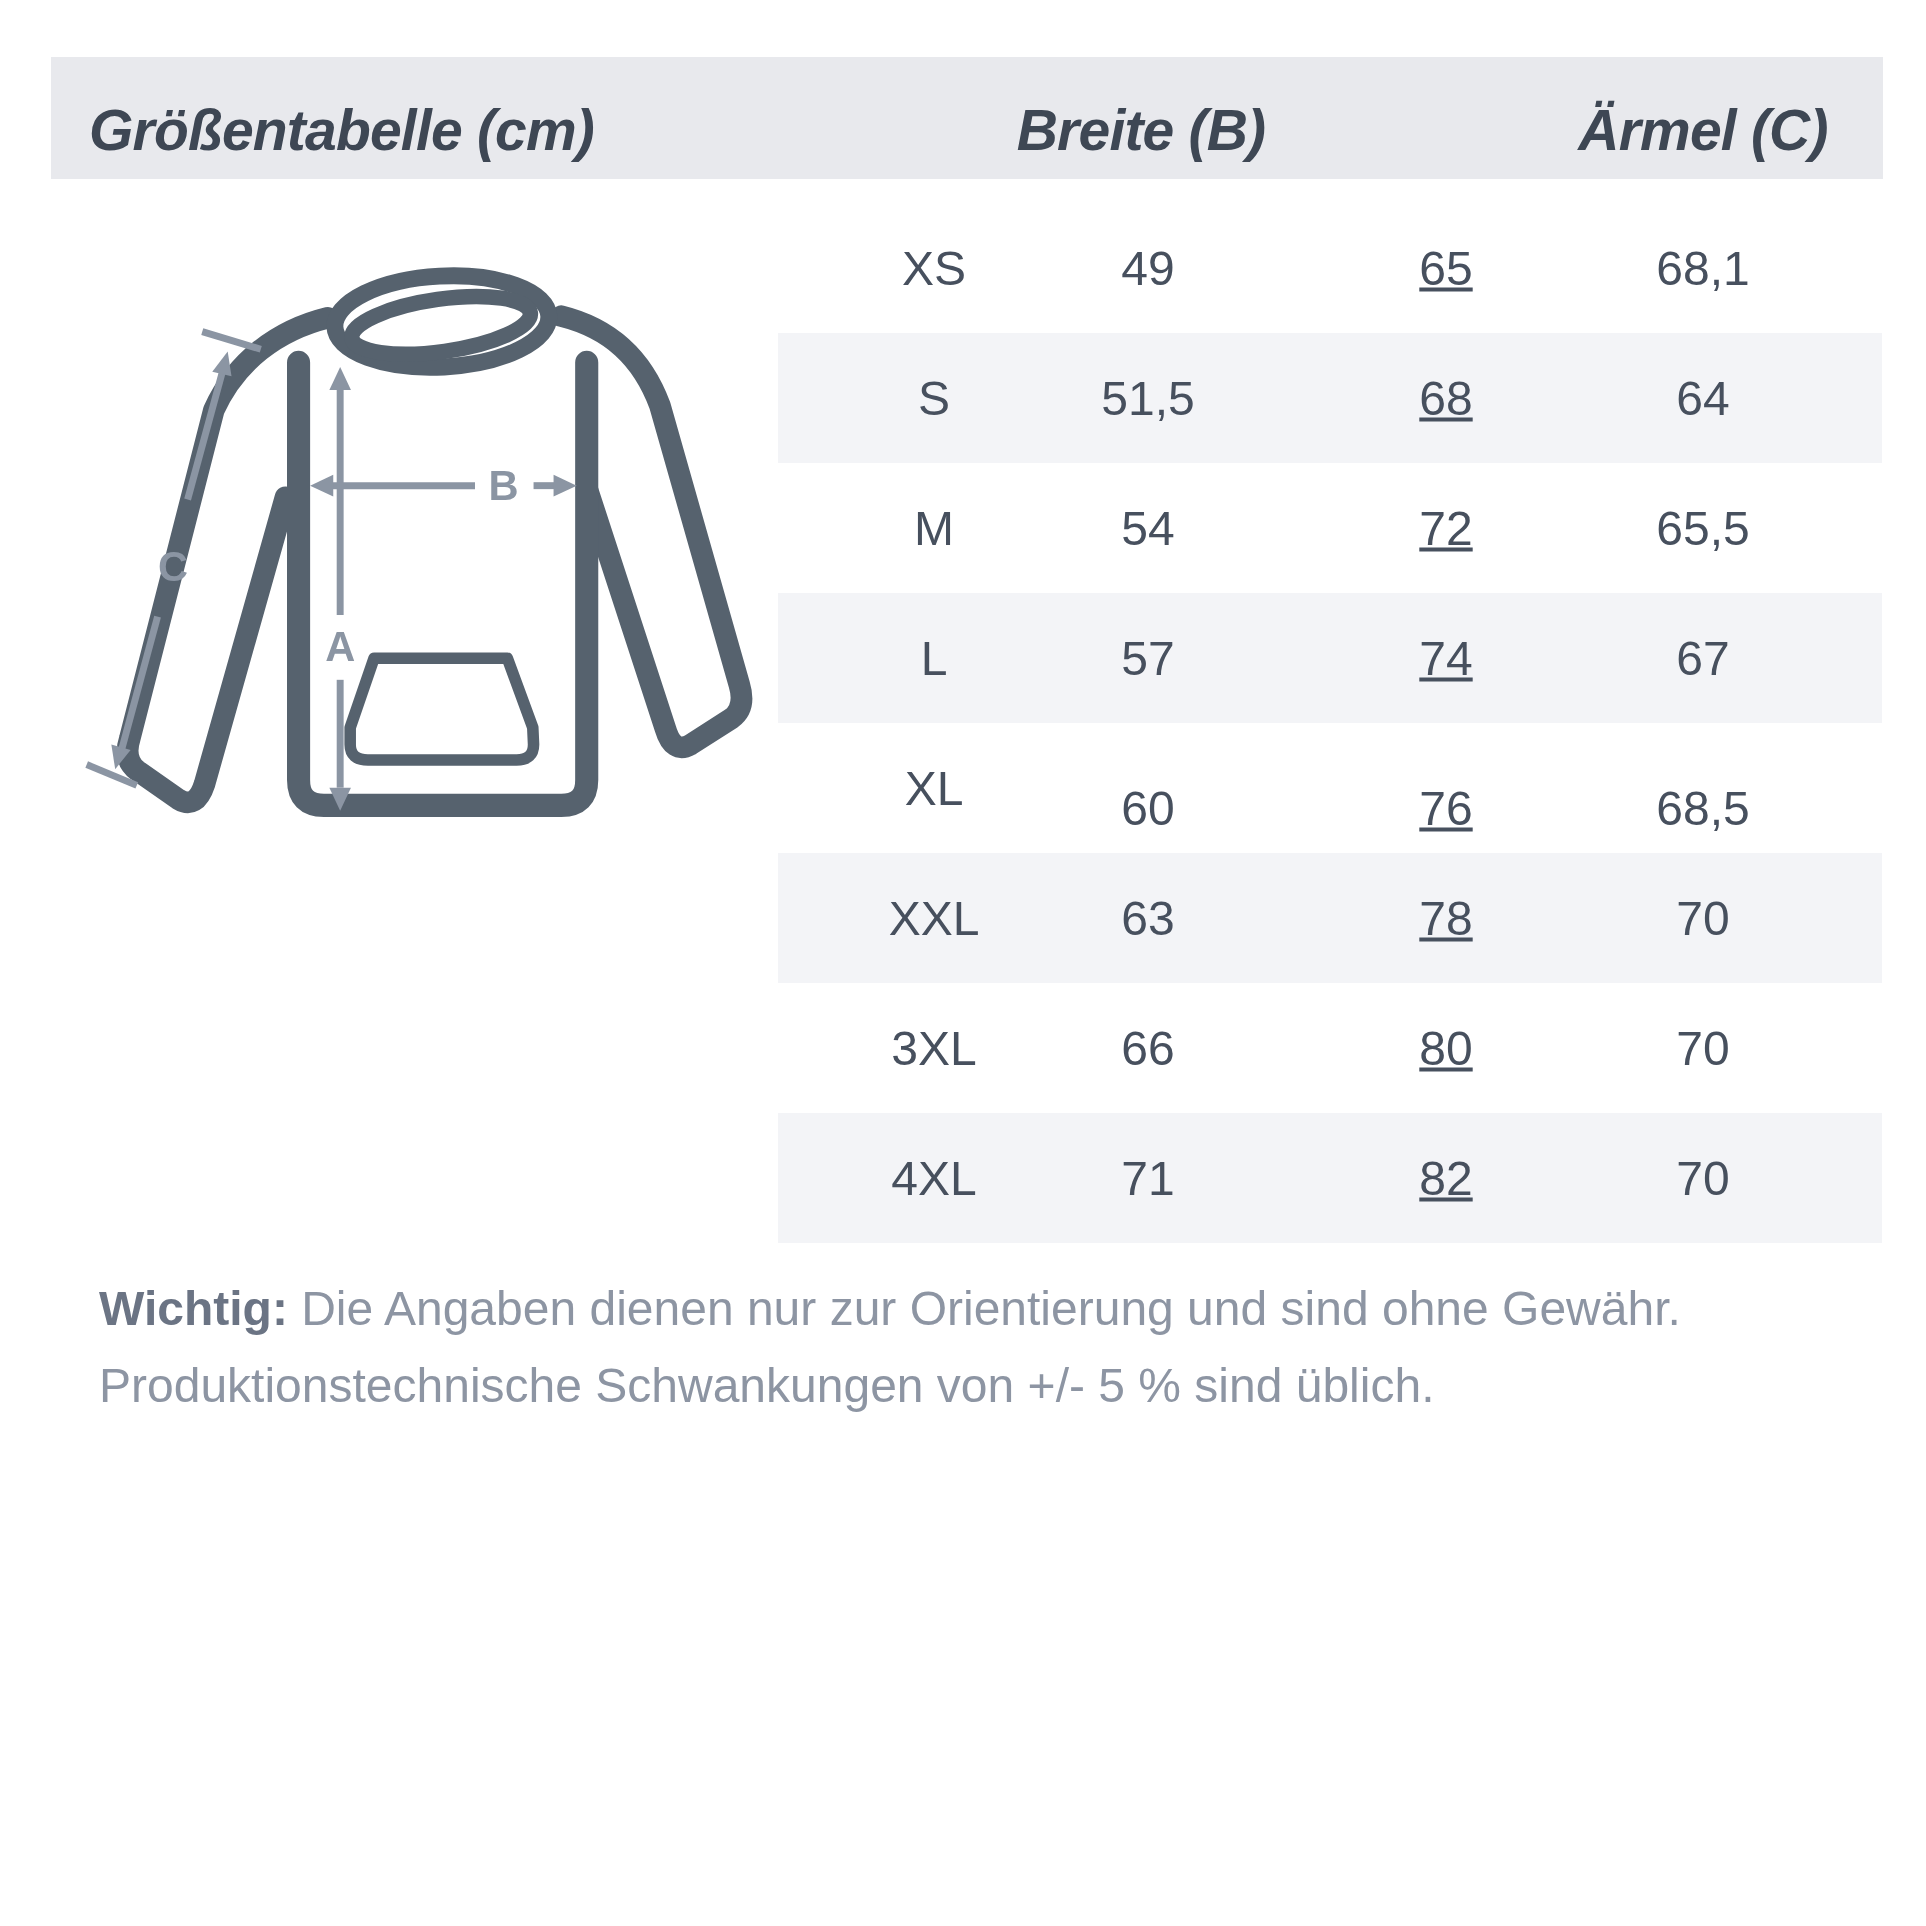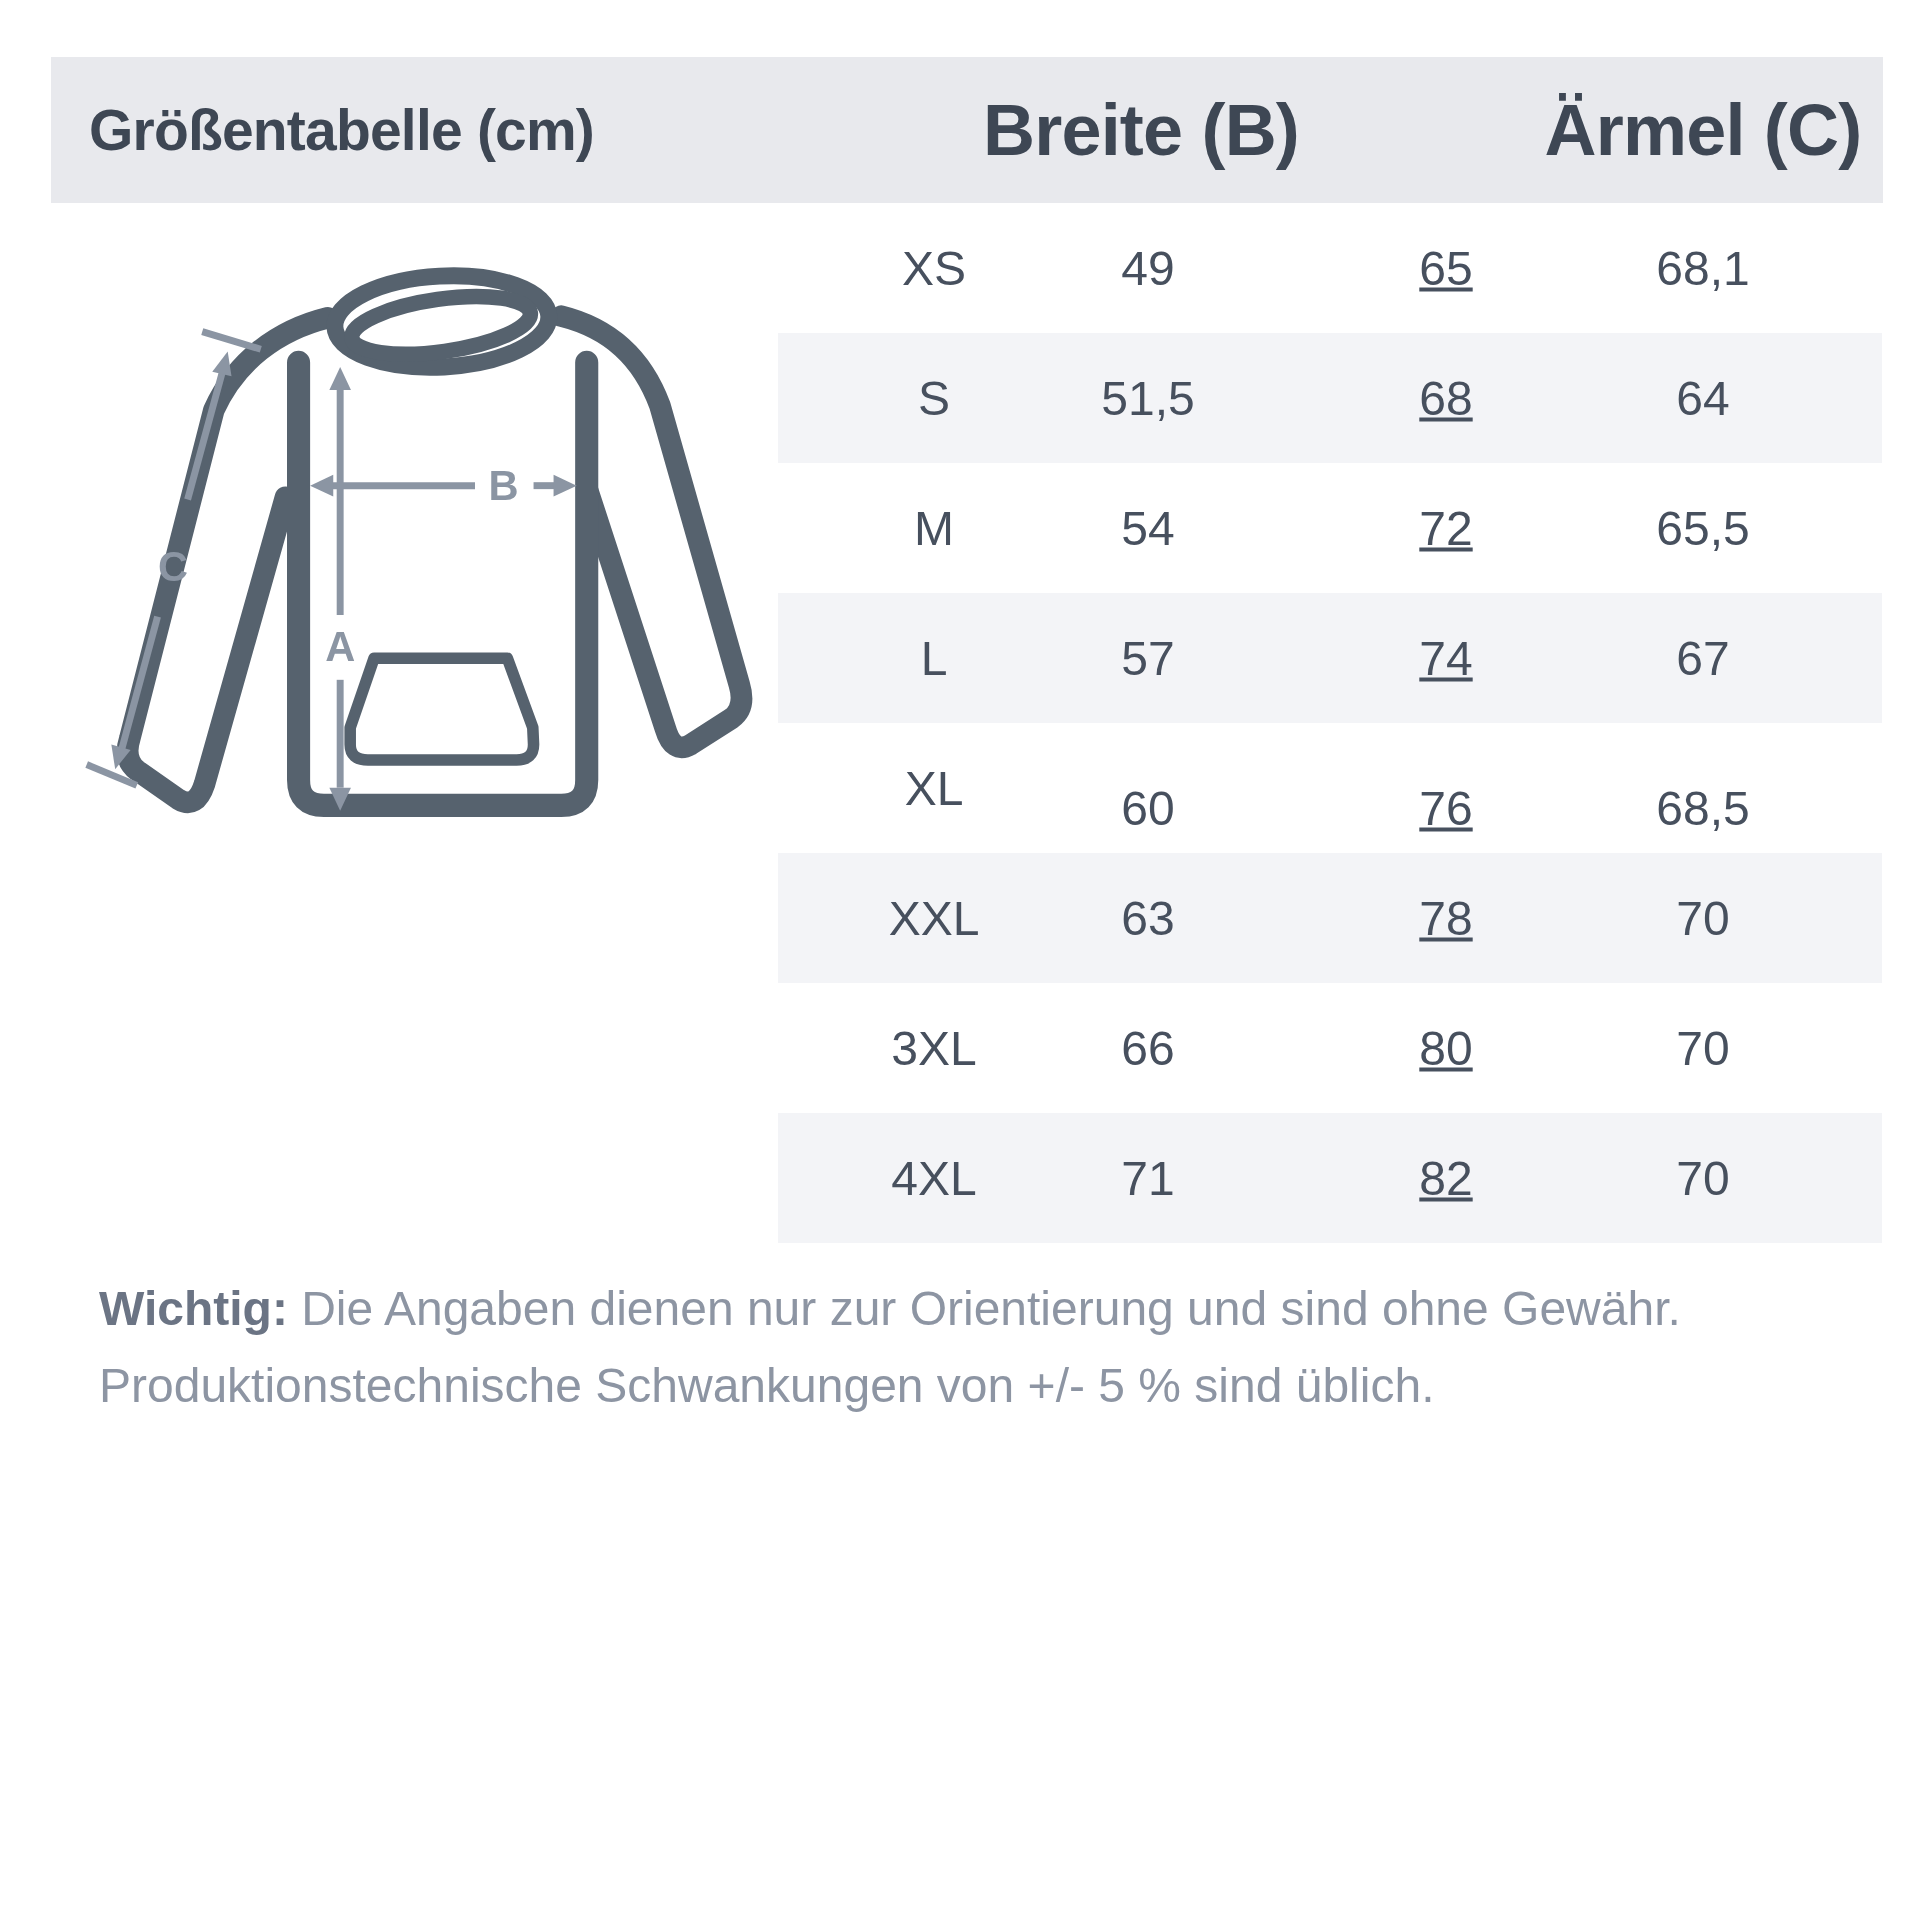--- a/index.html
+++ b/index.html
@@ -5,28 +5,28 @@
   :root{
     --header-bg:#e8e9ed; --band-bg:#f3f4f7; --text-dark:#3e4754; --text-value:#47505e;
     --outline:#56626e; --dimension:#8b95a3; --note-bold:#6b7484; --note-body:#8d95a3;
   }
   html,body{margin:0;padding:0;background:#fff;}
   #canvas{
     position:relative;width:1926px;height:1926px;background:#ffffff;overflow:hidden;
     font-family:"Liberation Sans","DejaVu Sans",sans-serif;
   }
   
-  .header-bar{position:absolute;left:51px;top:57px;width:1832px;height:146px;background:var(--header-bg);}
+  .header-bar{position:absolute;left:51px;top:57px;width:1832px;height:122px;background:var(--header-bg);font-style:italic;}
   .title{
     position:absolute;left:38px;top:0;height:146px;display:flex;align-items:center;
     font-size:57px;font-weight:700;color:var(--text-dark);letter-spacing:-0.8px;white-space:nowrap;
   }
   .col-h{
     position:absolute;top:0;height:146px;display:flex;align-items:center;
-    transform:translateX(-50%);font-size:72px;font-weight:700;color:var(--text-dark);
+    transform:translateX(-50%);font-size:57px;font-weight:700;color:var(--text-dark);
     letter-spacing:-0.8px;white-space:nowrap;
   }
   
   #rows{position:absolute;left:778px;top:203px;width:1104px;}
   .trow{position:relative;width:1104px;height:130px;background:transparent;}
   .trow.band{background:var(--band-bg);}
   .cell{
     position:absolute;top:50%;transform:translate(-50%,-50%);
     font-size:48px;color:var(--text-value);white-space:nowrap;
   }

